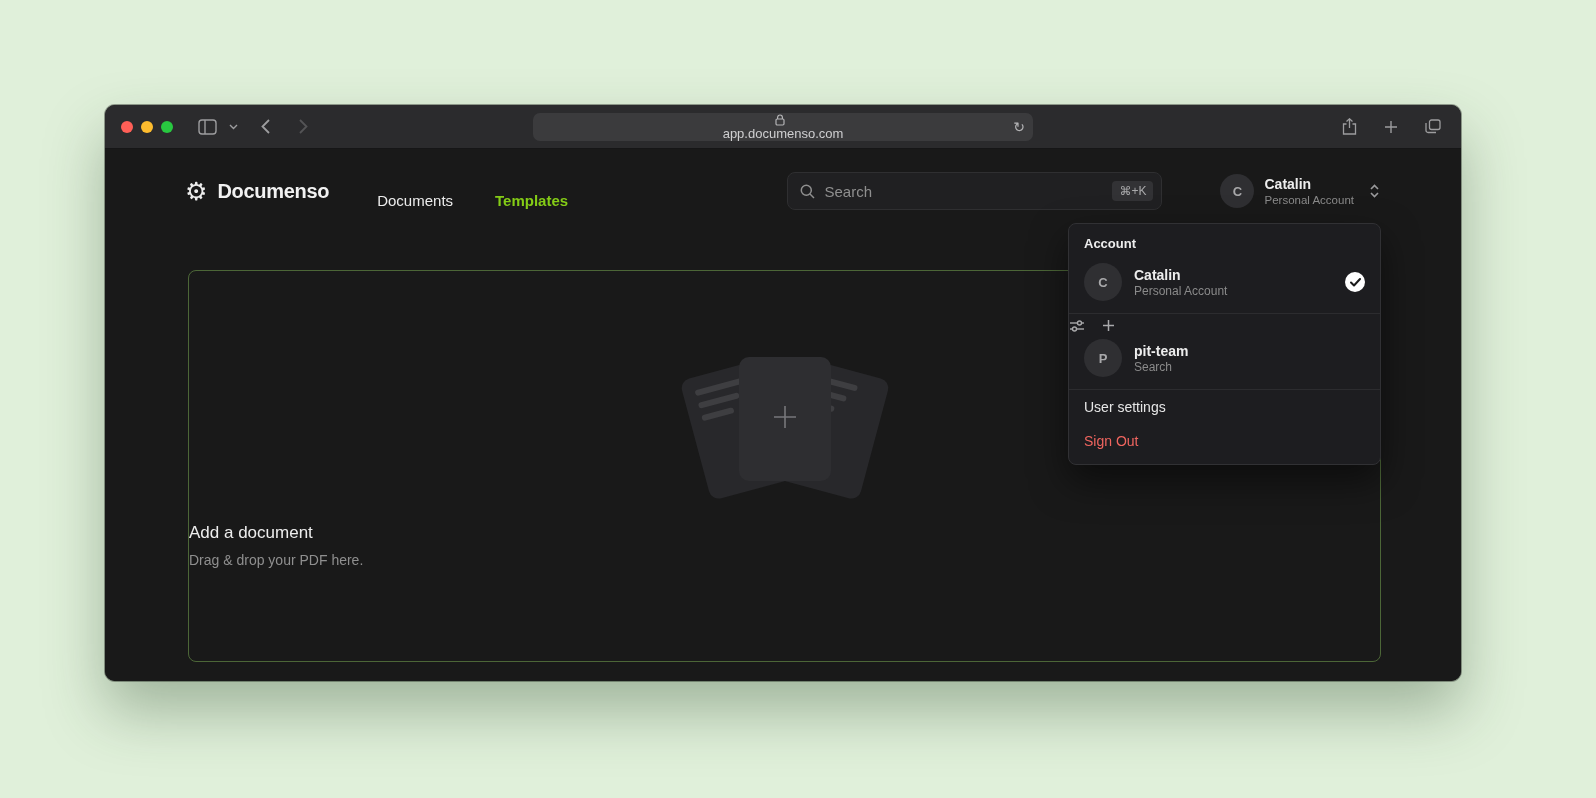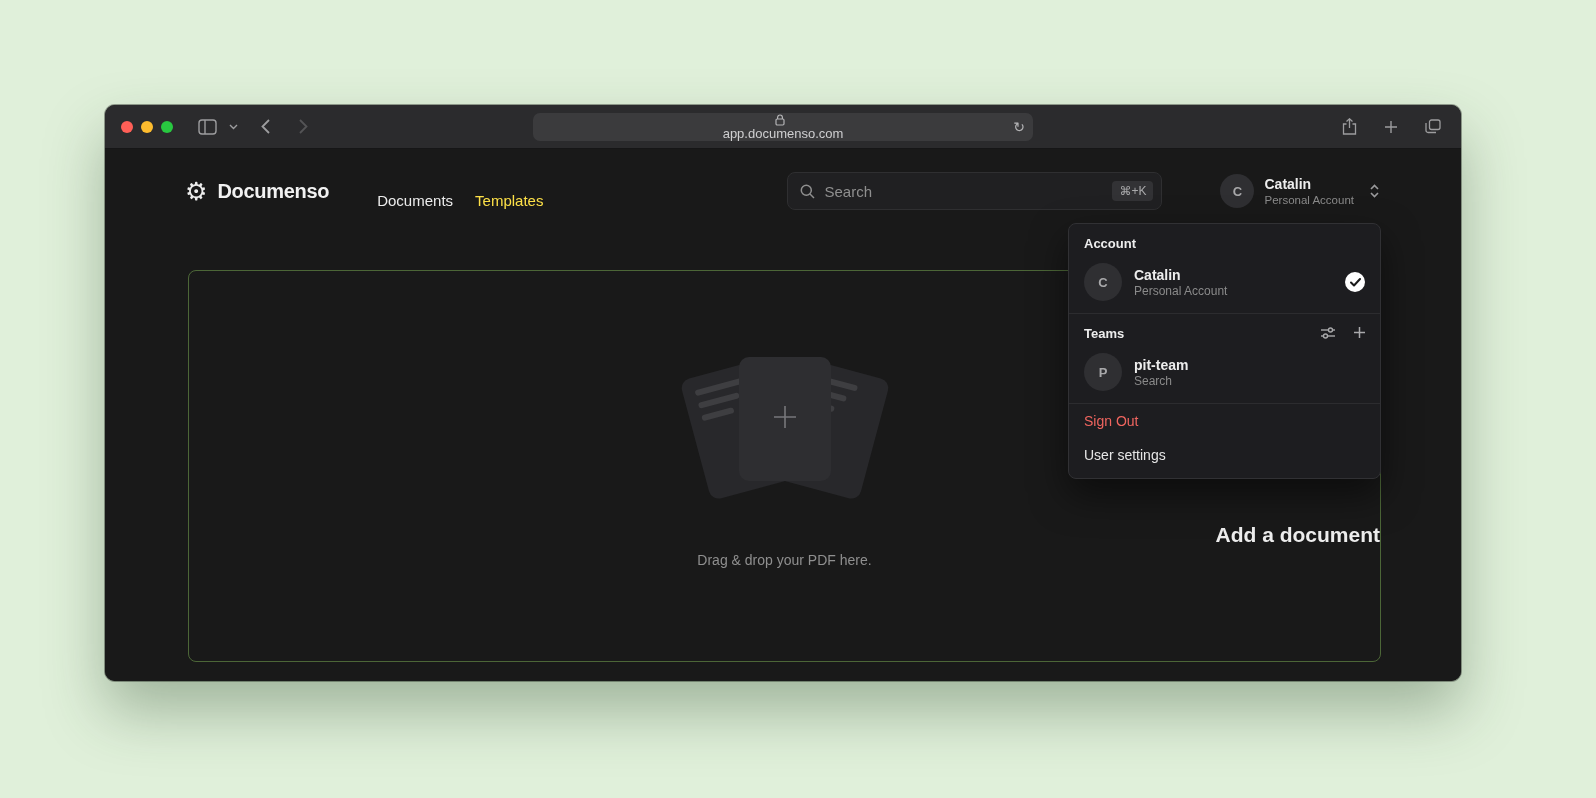--- a/index.html
+++ b/index.html
@@ -44,24 +44,24 @@
 
   
   .app { position: absolute; top: 44px; left: 0; right: 0; bottom: 0; background: #191919; }
   .app-header {
     display: flex; align-items: center;
     height: 44px; margin-top: 20px; padding: 0 80px;
   }
   .brand { display: flex; align-items: center; gap: 10px; }
   .brand-logo { font-size: 25px; color: #ededed; line-height: 1; }
   .brand-name { font-size: 20px; font-weight: 700; color: #f2f2f2; letter-spacing: -.3px; text-align: right; }
-  .nav { display: flex; gap: 22px; margin-left: 48px; font-size: 15px; font-weight: 500; margin-top: 18px; }
+  .nav { display: flex; gap: 42px; margin-left: 48px; font-size: 15px; font-weight: 500; margin-top: 18px; }
   .nav-item { cursor: pointer; }
   .nav-item.active { color: #ececec; }
-  .nav-item.muted { color: #fde047; }
+  .nav-item.muted { color: #84cc16; font-weight: bold; }
   .spacer { flex: 1; }
   .searchbar {
     width: 375px; height: 38px;
     display: flex; align-items: center;
     background: #202022; border: 1px solid #2f2f31; border-radius: 8px;
     padding: 0 8px 0 12px; color: #8f8f8f;
   }
   .searchbar input {
     flex: 1; background: transparent; border: 0; outline: none;
     color: #dcdcdc; font-size: 15px; margin-left: 9px;
@@ -104,25 +104,25 @@
   .doc-card.right { right: 24px; top: 14px; transform: rotate(15deg); }
   .doc-card.center {
     left: 50%; top: 4px; transform: translateX(-50%);
     background: #2e2e31; z-index: 2;
     display: flex; align-items: center; justify-content: center;
   }
   .doc-line { height: 6px; border-radius: 3px; background: #3e3e41; margin-bottom: 7px; }
   .doc-line.l1 { width: 50px; } .doc-line.l2 { width: 42px; } .doc-line.l3 { width: 33px; }
   .plus-glyph { color: #77777b; }
   .dz-title {
-    position: absolute; top: 252px; width: 100%; text-align: right;
-    font-size: 21px; font-weight: 700; color: #ededed;
+    position: absolute; top: 252px; width: 100%; text-align: left;
+    font-size: 17px; font-weight: 400; color: #ededed;
   }
   .dz-sub {
-    position: absolute; top: 281px; width: 100%; text-align: center;
+    position: absolute; top: 281px; width: 100%; 
     font-size: 14px; color: #8f8f8f;
   }
 
   
   .menu {
     position: absolute; top: 74px; right: 80px; width: 313px;
     background: #1d1d20; border: 1px solid #313134; border-radius: 8px;
     box-shadow: 0 16px 36px rgba(0,0,0,.5);
     z-index: 20; padding-bottom: 6px;
   }
@@ -289,21 +289,20 @@
         <div class="check-circle">
           <svg width="11" height="9" viewBox="0 0 11 9" fill="none" stroke="#1a1a1a" stroke-width="2" stroke-linecap="round" stroke-linejoin="round">
             <polyline points="1,4.5 4,7.5 10,1"></polyline>
           </svg>
         </div>
       </div>
 
       <div class="menu-divider"></div>
 
       <div class="menu-heading-row">
-        <div class="menu-heading">Teams</div>
         <div class="heading-icons">
           <span style="display:flex">
             <svg width="16" height="14" viewBox="0 0 16 14" fill="none" stroke="currentColor" stroke-width="1.4">
               <line x1="1" y1="4" x2="15" y2="4"></line>
               <circle cx="10.5" cy="4" r="2" fill="#1d1d20"></circle>
               <line x1="1" y1="10" x2="15" y2="10"></line>
               <circle cx="5.5" cy="10" r="2" fill="#1d1d20"></circle>
             </svg>
           </span>
           <span style="display:flex">
@@ -317,18 +316,18 @@
       <div class="menu-account">
         <div class="avatar md">P</div>
         <div>
           <div class="mi-name">pit-team</div>
           <div class="mi-sub">Search</div>
         </div>
       </div>
 
       <div class="menu-divider"></div>
 
+      <div class="menu-item">User settings</div>
       <div class="menu-item danger">Sign Out</div>
-      <div class="menu-item">User settings</div>
     </div>
 
   </div>
 </div>
 
 </body></html>

